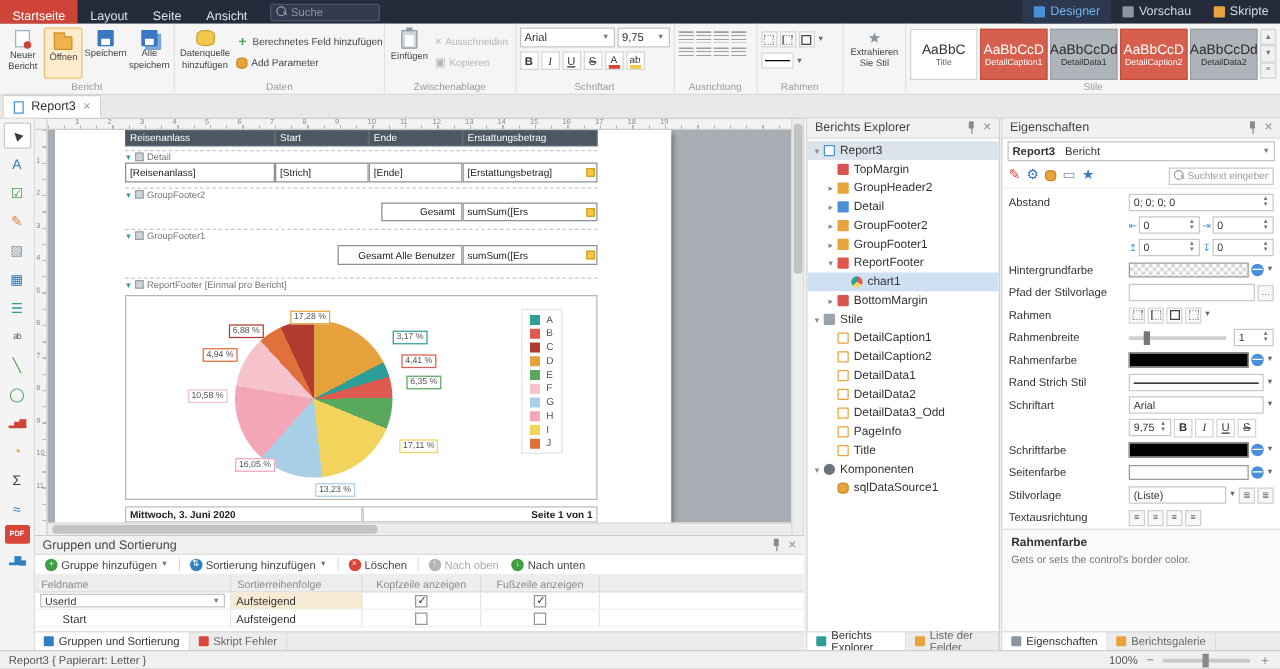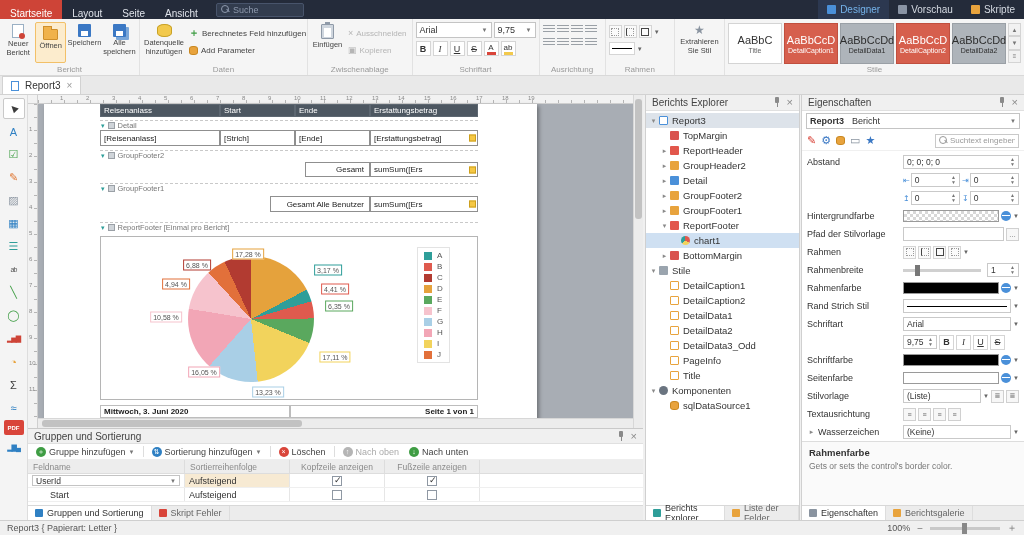--- a/index.html
+++ b/index.html
@@ -659,25 +659,20 @@
           <span class="ticon" data-icon="report"></span>
           <span>Report3</span>
         </div>
         <div class="titem" style="padding-left: 14px;">
           <span class="texp"></span>
           <span class="ticon" data-icon="margin"></span>
           <span>TopMargin</span>
         </div>
         <div class="titem" style="padding-left: 14px;">
           <span class="texp">▸</span>
-          <span class="ticon" data-icon="band-red"></span>
-          <span>ReportHeader</span>
-        </div>
-        <div class="titem" style="padding-left: 14px;">
-          <span class="texp">▸</span>
           <span class="ticon" data-icon="band-orange"></span>
           <span>GroupHeader2</span>
         </div>
         <div class="titem" style="padding-left: 14px;">
           <span class="texp">▸</span>
           <span class="ticon" data-icon="band-blue"></span>
           <span>Detail</span>
         </div>
         <div class="titem" style="padding-left: 14px;">
           <span class="texp">▸</span>
@@ -974,32 +969,20 @@
           </span>
       </div>
       <div class="pg-row">
         <span class="pg-label">Textausrichtung</span>
         <span class="pg-ctrl">
           <span class="mini">≡</span>
           <span class="mini">≡</span>
           <span class="mini">≡</span>
           <span class="mini">≡</span>
         </span>
-      </div>
-      <div class="pg-row">
-        <span class="pg-label">
-            <span class="texp">▸</span>
-            <span>Wasserzeichen</span>
-          </span>
-        <span class="pg-ctrl">
-            <span class="tb">
-              <span>(Keine)</span>
-            </span>
-            <span class="dda">▼</span>
-          </span>
       </div>
     </div>
 
     <div id="prop-desc">
       <b>Rahmenfarbe</b>
       <span>Gets or sets the control's border color.</span>
     </div>
     <div class="ptabs">
       <div class="ptab active">
           <span class="ic" style="background:#8a94a0;"></span>

